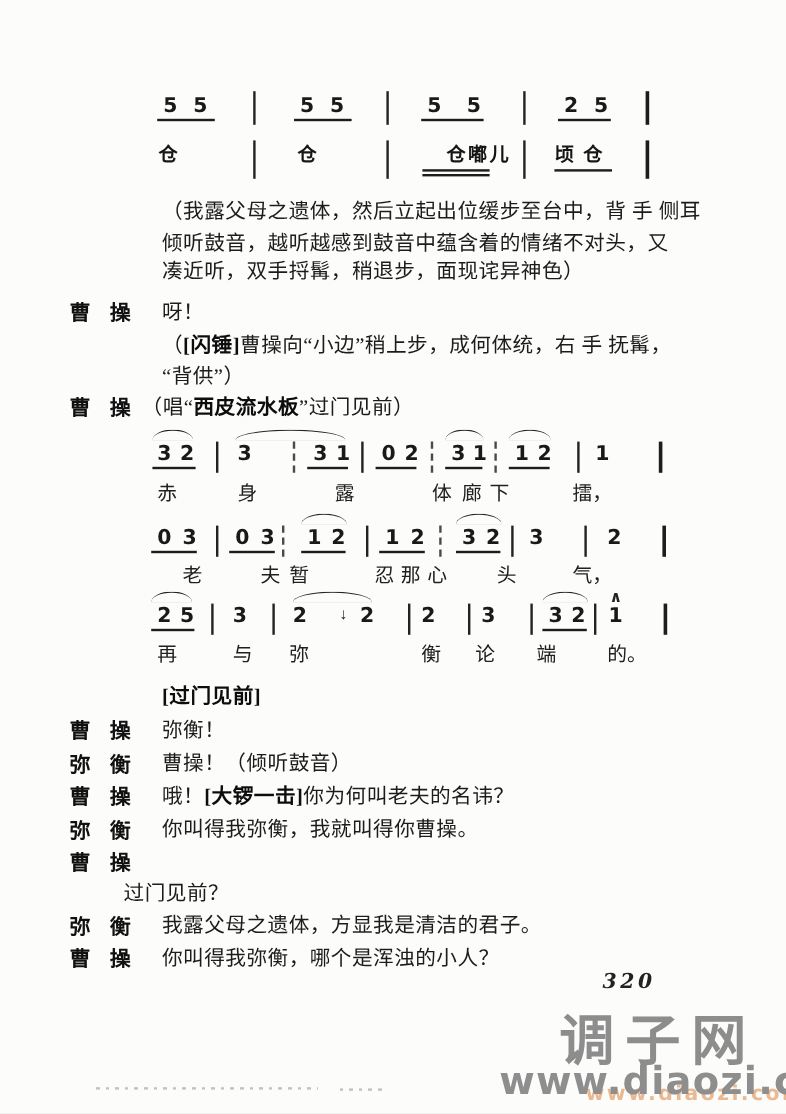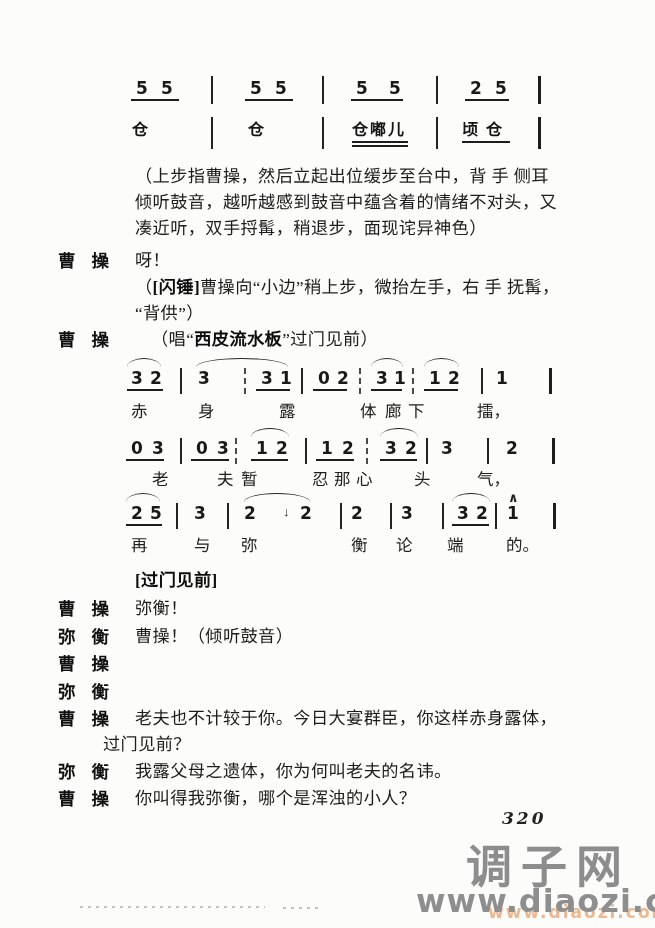--- a/index.html
+++ b/index.html
@@ -80,59 +80,59 @@
       <div class="ul" style="left: 131px; top: 99px; width: 48px;"></div>
       <div class="ul" style="left: 245px; top: 99px; width: 48px;"></div>
       <div class="ul" style="left: 351px; top: 99px; width: 52px;"></div>
       <div class="ul" style="left: 465px; top: 99px; width: 44px;"></div>
       <div class="bar" style="left: 211px; top: 76px; height: 28px;"></div>
       <div class="bar" style="left: 322px; top: 76px; height: 28px;"></div>
       <div class="bar" style="left: 436px; top: 76px; height: 28px;"></div>
       <div class="endbar" style="left: 538px; top: 76px; height: 28px;"></div>
       <div class="syl" style="left: 132px; top: 120px;">仓</div>
       <div class="syl" style="left: 248px; top: 120px;">仓</div>
-      <div class="syl" style="left: 352px; top: 120px; text-align: right;">仓嘟儿</div>
+      <div class="syl" style="left: 372px; top: 120px; text-align: right;">仓嘟儿</div>
       <div class="syl" style="left: 462px; top: 120px;">顷 仓</div>
       <div class="ul" style="left: 352px; top: 141px; width: 56px;"></div>
       <div class="ul" style="left: 352px; top: 145px; width: 56px;"></div>
       <div class="ul" style="left: 462px; top: 141px; width: 48px;"></div>
       <div class="bar" style="left: 211px; top: 117px; height: 32px;"></div>
       <div class="bar" style="left: 322px; top: 117px; height: 32px;"></div>
       <div class="bar" style="left: 436px; top: 117px; height: 32px;"></div>
       <div class="endbar" style="left: 538px; top: 117px; height: 32px;"></div>
     </div>
   <div id="script" class="abs">
       <div class="row" style="top: 166px;">
-        <div class="dlg" style="left: 135px;"><span>（上步指曹操，然后立起出位缓步至台中，背 手 侧耳</span></div>
+        <div class="dlg" style="left: 135px;"><span>（我露父母之遗体，然后立起出位缓步至台中，背 手 侧耳</span></div>
       </div>
       <div class="row" style="top: 192px;">
         <div class="dlg" style="left: 135px;"><span>倾听鼓音，越听越感到鼓音中蕴含着的情绪不对头，又</span></div>
       </div>
-      <div class="row" style="top: 218px;">
+      <div class="row" style="top: 218px; font-family: Liberation Mono, monospace;">
         <div class="dlg" style="left: 135px;"><span>凑近听，双手捋髯，稍退步，面现诧异神色）</span></div>
       </div>
       <div class="row" style="top: 250px;">
         <div class="speaker">
           <span>曹</span>
           <span>操</span>
         </div>
         <div class="dlg" style="left: 135px;"><span>呀！</span></div>
       </div>
       <div class="row" style="top: 277px;">
-        <div class="dlg" style="left: 135px;"><span>（</span><b>[闪锤]</b><span>曹操向“小边”稍上步，微抬左手，右 手 抚髯，</span></div>
+        <div class="dlg" style="left: 135px;"><span>（</span><b>[闪锤]</b><span>曹操向“小边”稍上步，成何体统，右 手 抚髯，</span></div>
       </div>
       <div class="row" style="top: 303px;">
         <div class="dlg" style="left: 135px;"><span>“背供”）</span></div>
       </div>
       <div class="row" style="top: 329px;">
         <div class="speaker">
           <span>曹</span>
           <span>操</span>
         </div>
-        <div class="dlg" style="left: 151px; text-align: right;"><span>（唱“</span><b>西皮流水板</b><span>”过门见前）</span></div>
+        <div class="dlg" style="left: 118px; text-align: right;"><span>（唱“</span><b>西皮流水板</b><span>”过门见前）</span></div>
       </div>
       <div class="row" style="top: 570px;">
         <div class="dlg" style="left: 135px;"><b>[过门见前]</b></div>
       </div>
       <div class="row" style="top: 598px;">
         <div class="speaker">
           <span>曹</span>
           <span>操</span>
         </div>
         <div class="dlg" style="left: 135px;"><span>弥衡！</span></div>
@@ -142,43 +142,44 @@
           <span>弥</span>
           <span>衡</span>
         </div>
         <div class="dlg" style="left: 135px;"><span>曹操！（倾听鼓音）</span></div>
       </div>
       <div class="row" style="top: 653px;">
         <div class="speaker">
           <span>曹</span>
           <span>操</span>
         </div>
+        <div class="dlg" style="left: 135px;"><span>哦！</span><b>[大锣一击]</b><span>你为何叫老夫的名讳？</span></div>
       </div>
       <div class="row" style="top: 681px;">
         <div class="speaker">
           <span>弥</span>
           <span>衡</span>
         </div>
+        <div class="dlg" style="left: 135px;"><span>你叫得我弥衡，我就叫得你曹操。</span></div>
       </div>
       <div class="row" style="top: 708px;">
         <div class="speaker">
           <span>曹</span>
           <span>操</span>
         </div>
-        <div class="dlg" style="left: 135px;"><span>老夫也不计较于你。今日大宴群臣，你这样赤身露体，</span></div>
       </div>
       <div class="row" style="top: 734px;">
         <div class="dlg" style="left: 103px;"><span>过门见前？</span></div>
       </div>
       <div class="row" style="top: 761px;">
         <div class="speaker">
           <span>弥</span>
           <span>衡</span>
         </div>
-        <div class="dlg" style="left: 135px;"><span>我露父母之遗体，你为何叫老夫的名讳。</span></div>
+        <div class="dlg" style="left: 135px;"><span>我露父母之遗体，方显我是清洁的君子。</span></div>
       </div>
       <div class="row" style="top: 788px;">
         <div class="speaker">
           <span>曹</span>
           <span>操</span>
         </div>
         <div class="dlg" style="left: 135px;"><span>你叫得我弥衡，哪个是浑浊的小人？</span></div>
       </div>
     </div>
   <div id="vocal" class="abs">

